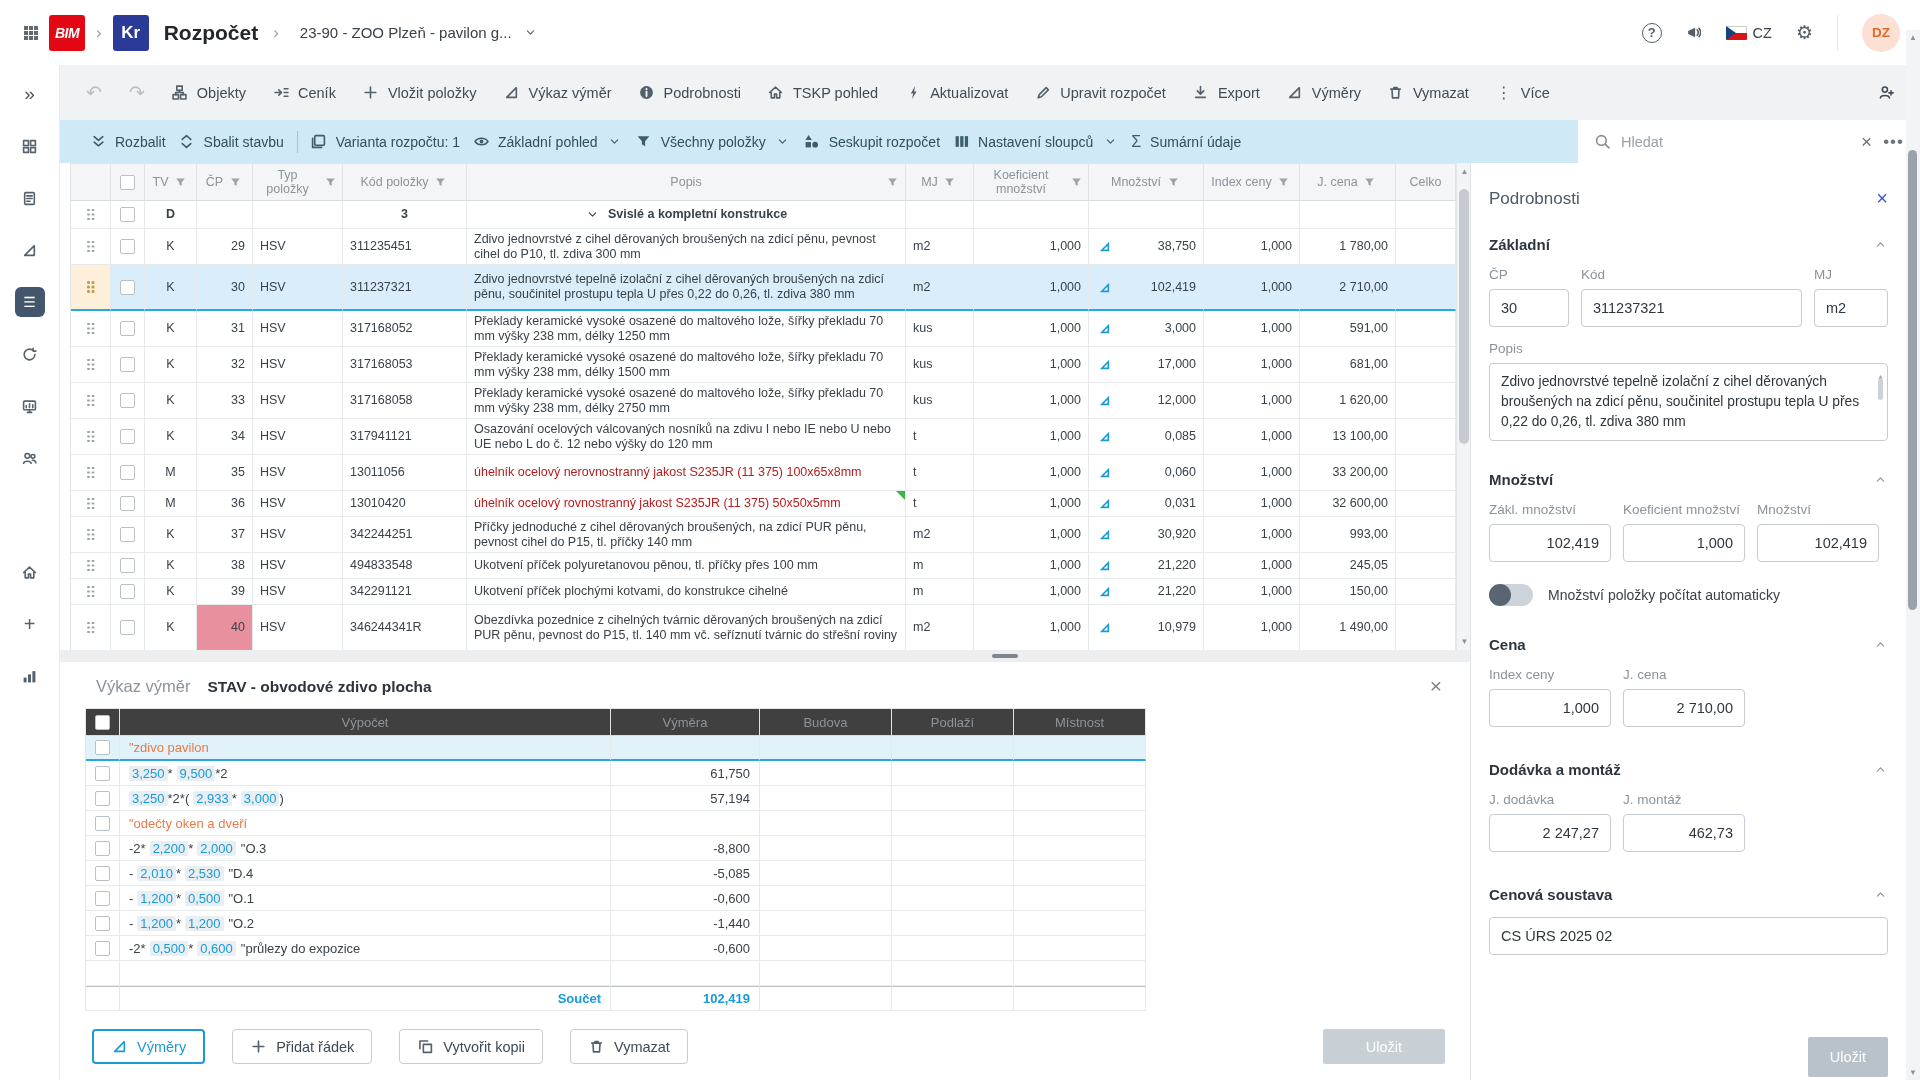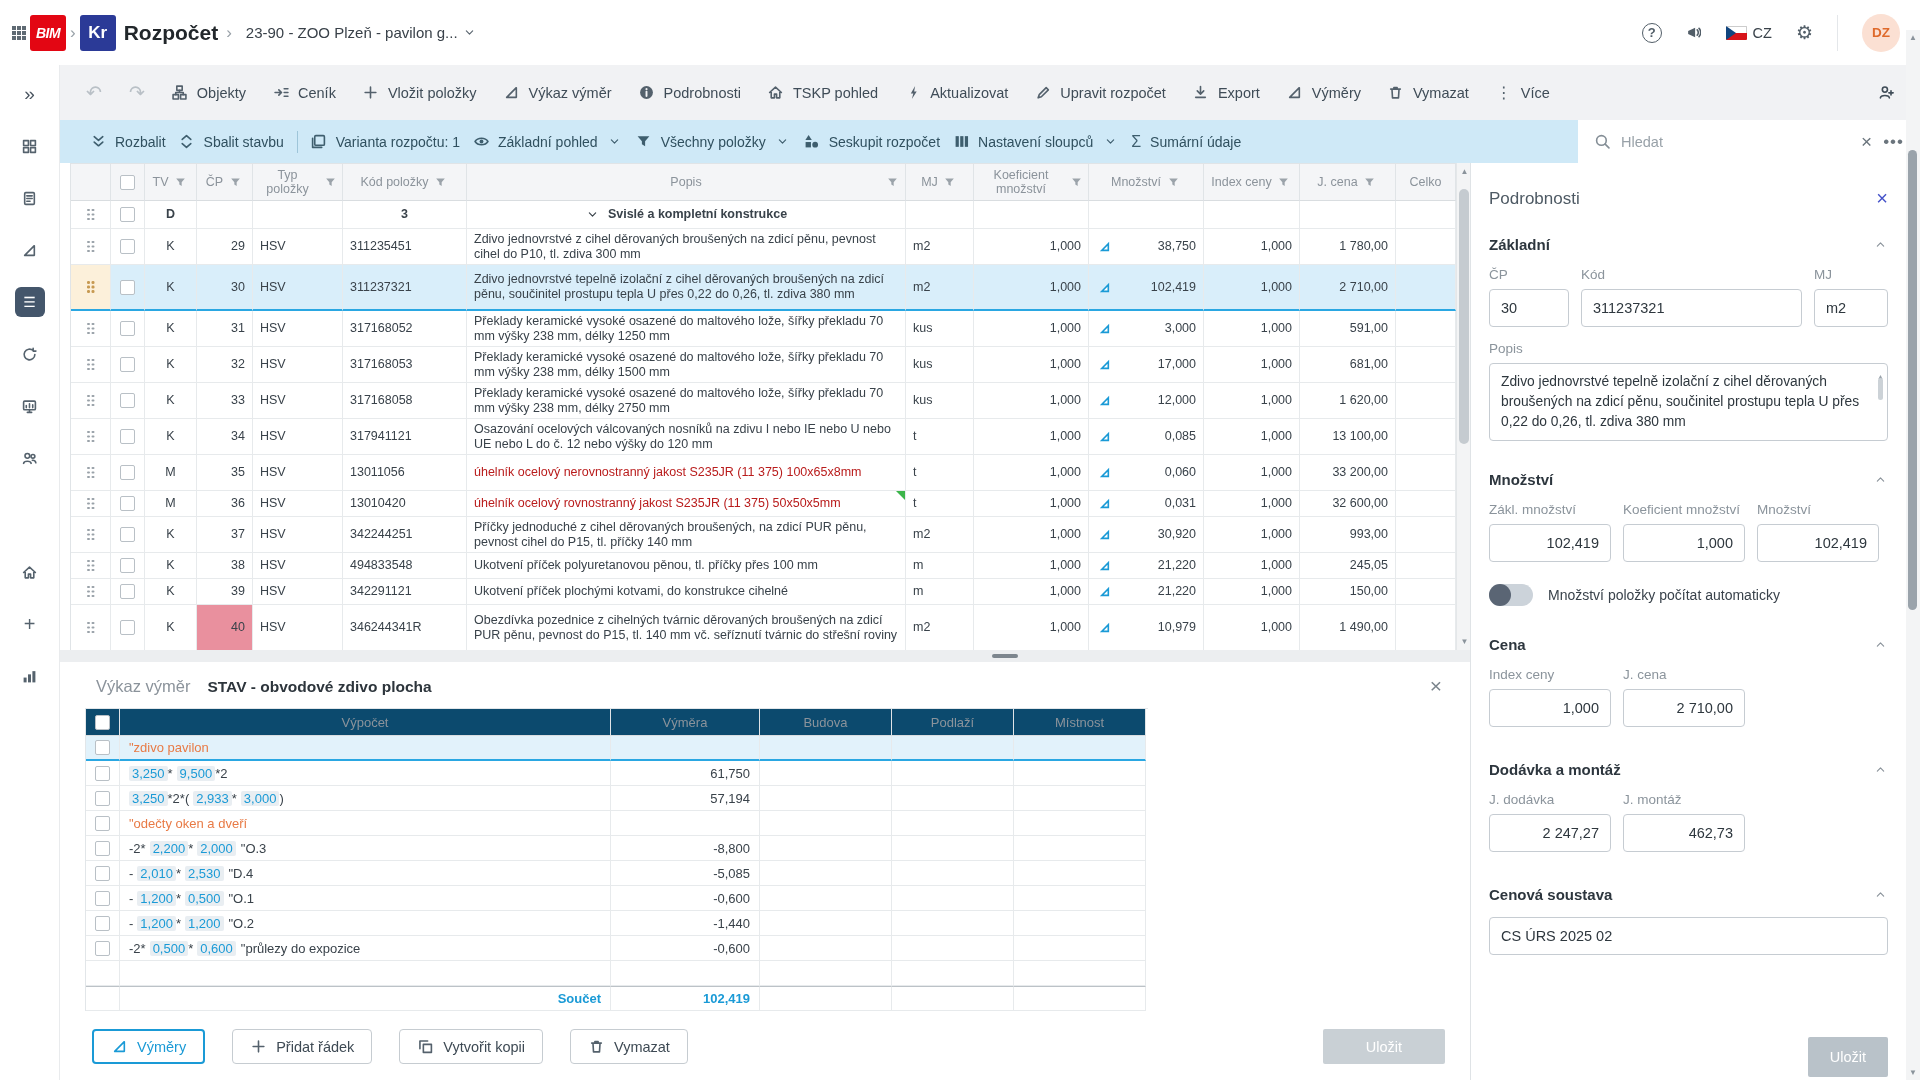--- a/index.html
+++ b/index.html
@@ -5,21 +5,21 @@
   *{margin:0;padding:0;box-sizing:border-box}
   html,body{width:1920px;height:1080px;overflow:hidden;background:#fff;
     font-family:"Liberation Sans",sans-serif;color:#39424a;}
   .svg-w{display:inline-flex;align-items:center;justify-content:center;width:16px;height:16px;flex:none}
   .svg-w svg{width:15px;height:15px;stroke:currentColor;fill:none;stroke-width:1.5;stroke-linecap:round;stroke-linejoin:round}
   .svg-w.small svg{width:11px;height:11px}
   .txt-i{font-size:16px;line-height:1;flex:none}
 
   
   .topbar{position:absolute;left:0;top:0;width:1920px;height:65px;background:#fff;display:flex;align-items:center}
-  .tb-left{display:flex;align-items:center;gap:4px;padding-left:12px}
+  .tb-left{display:flex;align-items:center;gap:11px;padding-left:24px}
   .g9{position:relative;display:inline-block;width:14px;height:14px;color:#5f6a73}
   .g9::before{content:"";position:absolute;left:0;top:0;width:4px;height:4px;background:currentColor;
     box-shadow:5px 0 0 currentColor,10px 0 0 currentColor,0 5px 0 currentColor,5px 5px 0 currentColor,
     10px 5px 0 currentColor,0 10px 0 currentColor,5px 10px 0 currentColor,10px 10px 0 currentColor}
   .logo{width:36px;height:36px;border-radius:3px;color:#fff;font-weight:bold;display:flex;align-items:center;justify-content:center}
   .logo-bim{background:#e30613;font-size:14px;font-style:italic;letter-spacing:-.5px}
   .logo-kros{background:#2b3a97;font-size:17px}
   .crumb-sep{color:#99a1a8;font-size:17px}
   .app-title{font-size:21px;font-weight:bold;color:#22272b;margin:0 4px}
   .breadcrumb{font-size:15px;color:#394149;margin-left:10px}
@@ -99,21 +99,21 @@
   .hdl-bar{width:26px;height:3.5px;background:#7d868e;border-radius:2px;margin-left:480px;cursor:row-resize}
 
   
   .vykaz{position:absolute;left:60px;top:662px;width:1410px;height:418px;background:#fff}
   .vk-head{padding:15px 0 12px 36px;display:flex;align-items:baseline;gap:17px}
   .vk-title{font-size:16.5px;color:#8b939b}
   .vk-sub{font-size:15.5px;font-weight:bold;color:#2d353c}
   .vk-close{position:absolute;right:28px;top:12px;color:#7a848c;font-size:21px;cursor:pointer}
   .vwrap{margin-left:25px;width:1063px;border-left:1px solid #e2e6e9;border-top:1px solid #e2e6e9}
   .vgrid{display:grid;grid-template-columns:34px 491px 149px 132px 122px 132px}
-  .vh{background:#0c4a6e;color:#8b939b;font-size:13px;display:flex;align-items:center;justify-content:center;height:27px;
+  .vh{background:#404040;color:#8b939b;font-size:13px;display:flex;align-items:center;justify-content:center;height:27px;
     border-right:1px solid #e0e4e7;border-bottom:1px solid #d9dde0}
   .vrow .vc{height:25px;font-size:13px;border-right:1px solid #e7eaec;border-bottom:1px solid #e7eaec;display:flex;
     align-items:center;padding:0 9px;color:#39424a;overflow:hidden;white-space:nowrap}
   .vrow .vc.cbx{justify-content:center;padding:0}
   .vrow .vc.right{justify-content:flex-end}
   .vrow.vsel .vc{background:#e2f2fb;border-bottom:2px solid #2aa7e2}
   .vnote{color:#e87a45}
   .tk-n{color:#1a9ad6;background:#e9eef2;padding:0 3px;border-radius:2px;}
   .tk-o{color:#39424a;margin-right:4px}
   .tk-c{color:#39424a;margin-left:5px}

